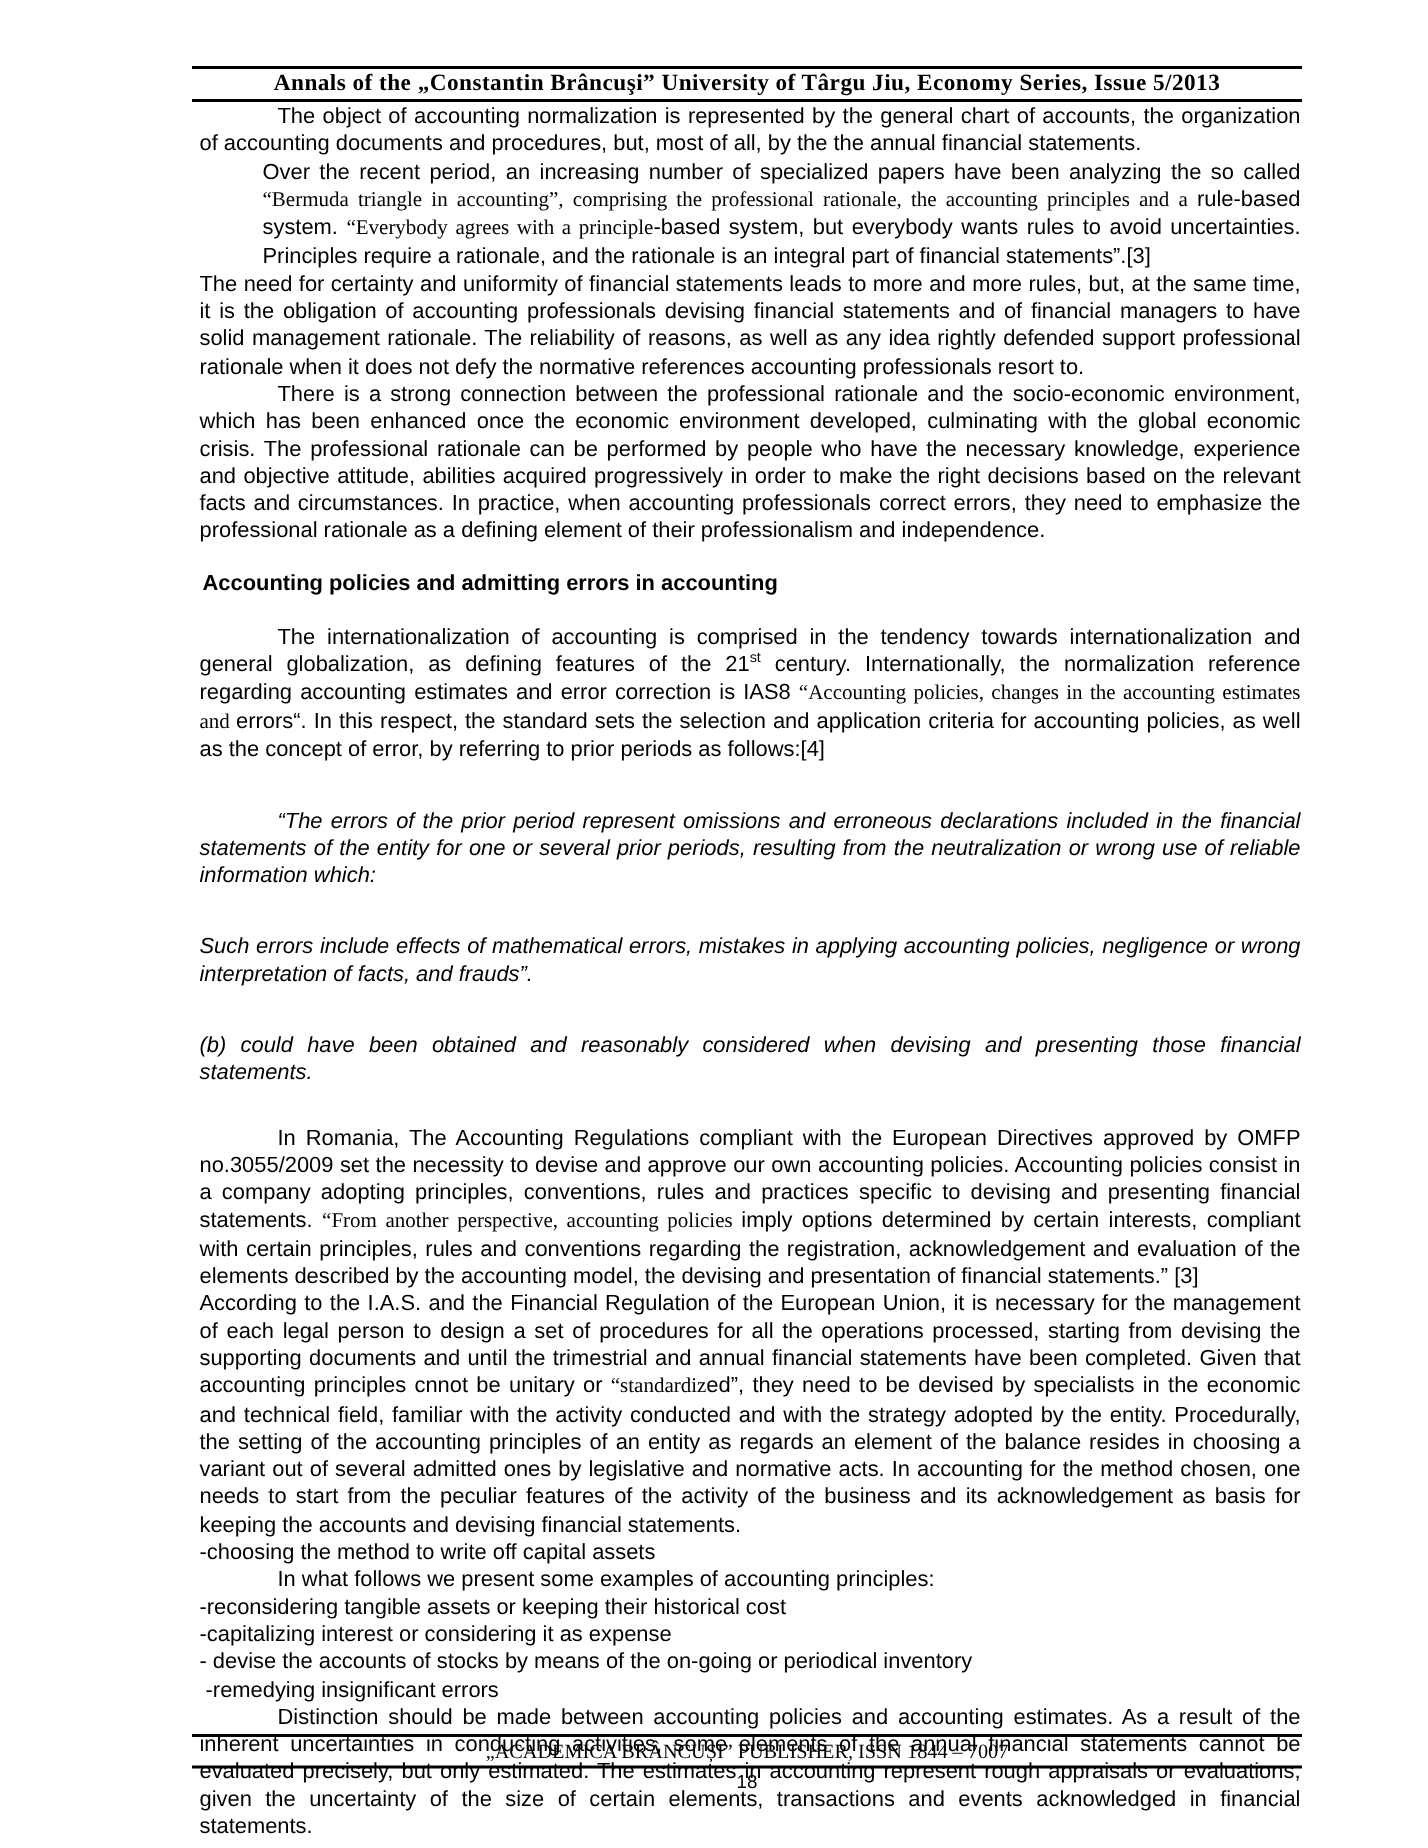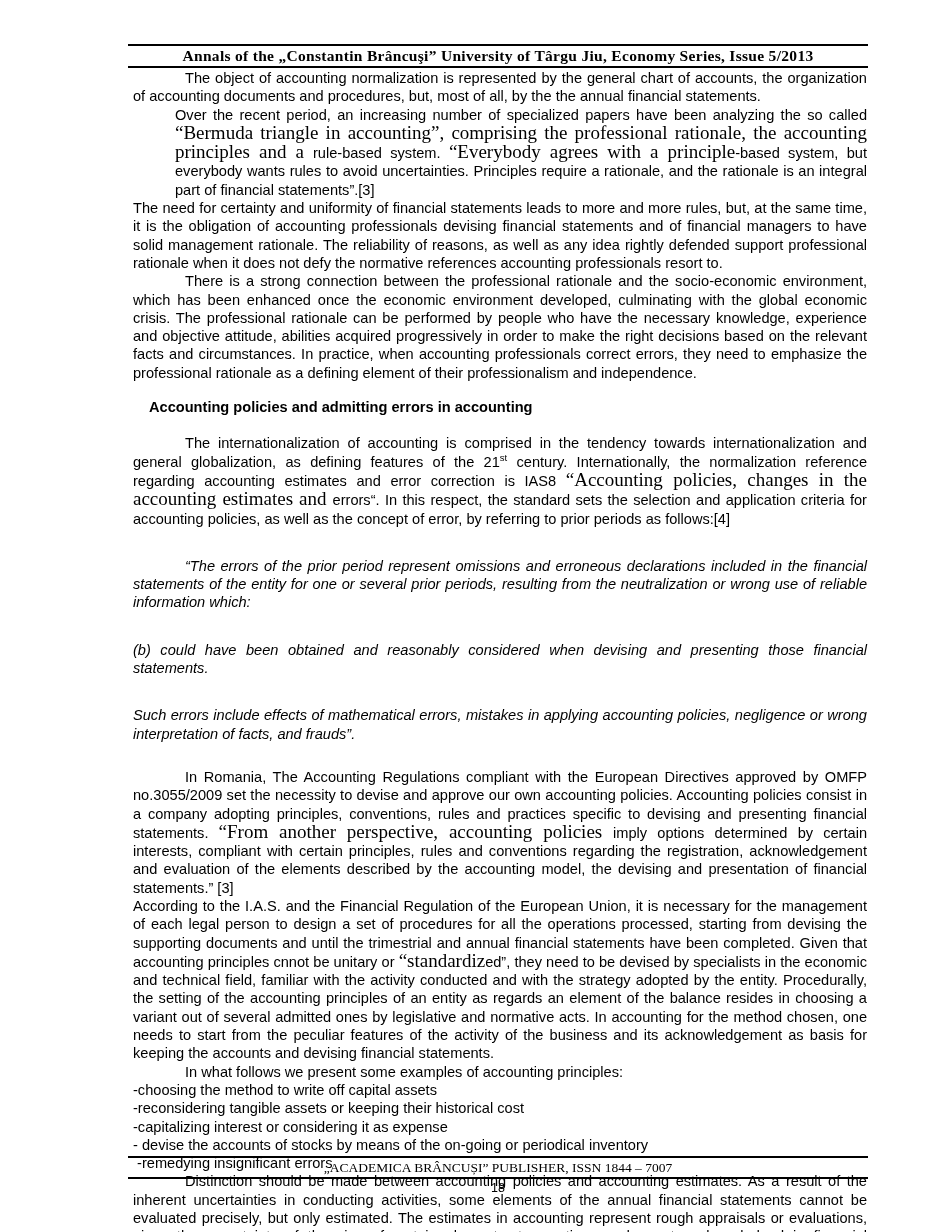--- a/index.html
+++ b/index.html
@@ -41,27 +41,27 @@
   .blk {
     margin: 0;
     text-align: justify;
     font-size: 14.6px;
     line-height: 18.3px;
     font-weight: normal;
   }
   h2.blk {
     font-weight: bold;
     text-align: left;
-    margin: 16px 0 18px 16px;
+    margin: 16px 0 18px 2px;
   }
   .ind-first { text-indent: 52px; }
   .ind-block { margin-left: 42px; }
   .gap-before { margin-top: 25px; }
   .b-quote { font-style: italic; margin-top: 29px; }
-  .serif { font-family: "Liberation Serif", serif; font-size: 19px; }
+  .serif { font-family: "Liberation Serif", serif; font-size: 14px; }
   sup { font-size: 9.5px; line-height: 0; }
   
   .page-footer {
     position: absolute;
     left: 128px;
     top: 1156px;
     width: 740px;
     border-top: 2px solid #000;
   }
   .publisher-line {
@@ -90,26 +90,26 @@
   </div>
 
   <div class="content" id="article">
       <p class="blk b-paragraph ind-first"><span>The object of accounting normalization is represented by the general chart of accounts, the organization of accounting documents and procedures, but, most of all, by the the annual financial statements.</span></p>
       <p class="blk b-paragraph ind-block"><span>Over the recent period, an increasing number of specialized papers have been analyzing the so called </span><span class="serif">“Bermuda triangle in accounting”, comprising the professional rationale, the accounting principles and a </span><span>rule-based system. </span><span class="serif">“Everybody agrees with a principle</span><span>-based system, but everybody wants rules to avoid uncertainties. Principles require a rationale, and the rationale is an integral part of financial statements”.[3]</span></p>
       <p class="blk b-paragraph"><span>The need for certainty and uniformity of financial statements leads to more and more rules, but, at the same time, it is the obligation of accounting professionals devising financial statements and of financial managers to have solid management rationale. The reliability of reasons, as well as any idea rightly defended support professional rationale when it does not defy the normative references accounting professionals resort to.</span></p>
       <p class="blk b-paragraph ind-first"><span>There is a strong connection between the professional rationale and the socio-economic environment, which has been enhanced once the economic environment developed, culminating with the global economic crisis. The professional rationale can be performed by people who have the necessary knowledge, experience and objective attitude, abilities acquired progressively in order to make the right decisions based on the relevant facts and circumstances. In practice, when accounting professionals correct errors, they need to emphasize the professional rationale as a defining element of their professionalism and independence.</span></p>
       <h2 class="blk b-heading"><span>Accounting policies and admitting errors in accounting</span></h2>
       <p class="blk b-paragraph ind-first"><span>The internationalization of accounting is comprised in the tendency towards internationalization and general globalization, as defining features of the 21</span><sup>st</sup><span> century. Internationally, the normalization reference regarding accounting estimates and error correction is IAS8  </span><span class="serif">“Accounting policies, changes in the accounting estimates and </span><span>errors“. In this respect, the standard sets the selection and application criteria for accounting policies, as well as the concept of error, by referring to prior periods as follows:[4]</span></p>
       <p class="blk b-quote ind-first gap-before"><span>“The errors of the prior period represent omissions and erroneous declarations included in the financial statements of the entity for one or several prior periods, resulting from the neutralization or wrong use of reliable information which:</span></p>
+      <p class="blk b-quote"><span>Such errors include effects of mathematical errors, mistakes in applying accounting policies, negligence or wrong interpretation of facts, and frauds”.</span></p>
       <p class="blk b-quote"><span>(b) could have been obtained and reasonably considered when devising and presenting those financial statements.</span></p>
-      <p class="blk b-quote"><span>Such errors include effects of mathematical errors, mistakes in applying accounting policies, negligence or wrong interpretation of facts, and frauds”.</span></p>
       <p class="blk b-paragraph ind-first gap-before"><span>In Romania, The Accounting Regulations compliant with the European Directives approved by OMFP no.3055/2009 set the necessity to devise and approve our own accounting policies. Accounting policies consist in a company adopting principles, conventions, rules and practices specific to devising and presenting financial statements. </span><span class="serif">“From another perspective, accounting policies </span><span>imply options determined by certain interests, compliant with certain principles, rules and conventions regarding the registration, acknowledgement and evaluation of the elements described by the accounting model, the devising and presentation of financial statements.” [3]</span></p>
       <p class="blk b-paragraph"><span>According to the I.A.S. and the Financial Regulation of the European Union, it is necessary for the management of each legal person to design a set of procedures for all the operations processed, starting from devising the supporting documents and until the trimestrial and annual financial statements have been completed. Given that accounting principles cnnot be unitary or </span><span class="serif">“standardiz</span><span>ed”, they need to be devised by specialists in the economic and technical field, familiar with the activity conducted and with the strategy adopted by the entity. Procedurally, the setting of the accounting principles of an entity as regards an element of the balance resides in choosing a variant out of several admitted ones by legislative and normative acts. In accounting for the method chosen, one needs to start from the peculiar features of the activity of the business and its acknowledgement as basis for keeping the accounts and devising financial statements.</span></p>
+      <p class="blk b-list"><span>-choosing the method to write off capital assets</span></p>
       <p class="blk b-paragraph ind-first"><span>In what follows we present some examples of accounting principles:</span></p>
-      <p class="blk b-list"><span>-choosing the method to write off capital assets</span></p>
       <p class="blk b-list"><span>-reconsidering tangible assets or keeping their historical cost</span></p>
       <p class="blk b-list"><span>-capitalizing interest or considering it as expense</span></p>
       <p class="blk b-list"><span>- devise the accounts of stocks by means of the on-going or periodical inventory</span></p>
       <p class="blk b-list"><span>&nbsp;-remedying insignificant errors</span></p>
       <p class="blk b-paragraph ind-first"><span>Distinction should be made between accounting policies and accounting estimates. As a result of the inherent uncertainties in conducting activities, some elements of the annual financial statements cannot be evaluated precisely, but only estimated. The estimates in accounting represent rough appraisals or evaluations, given the uncertainty of the size of certain elements, transactions and events acknowledged in financial statements.</span></p>
     </div>
 
   <div class="page-footer">
     <div class="publisher-line">„ACADEMICA BRÂNCUȘI” PUBLISHER, ISSN 1844 – 7007</div>
     <div class="page-number">18</div>

